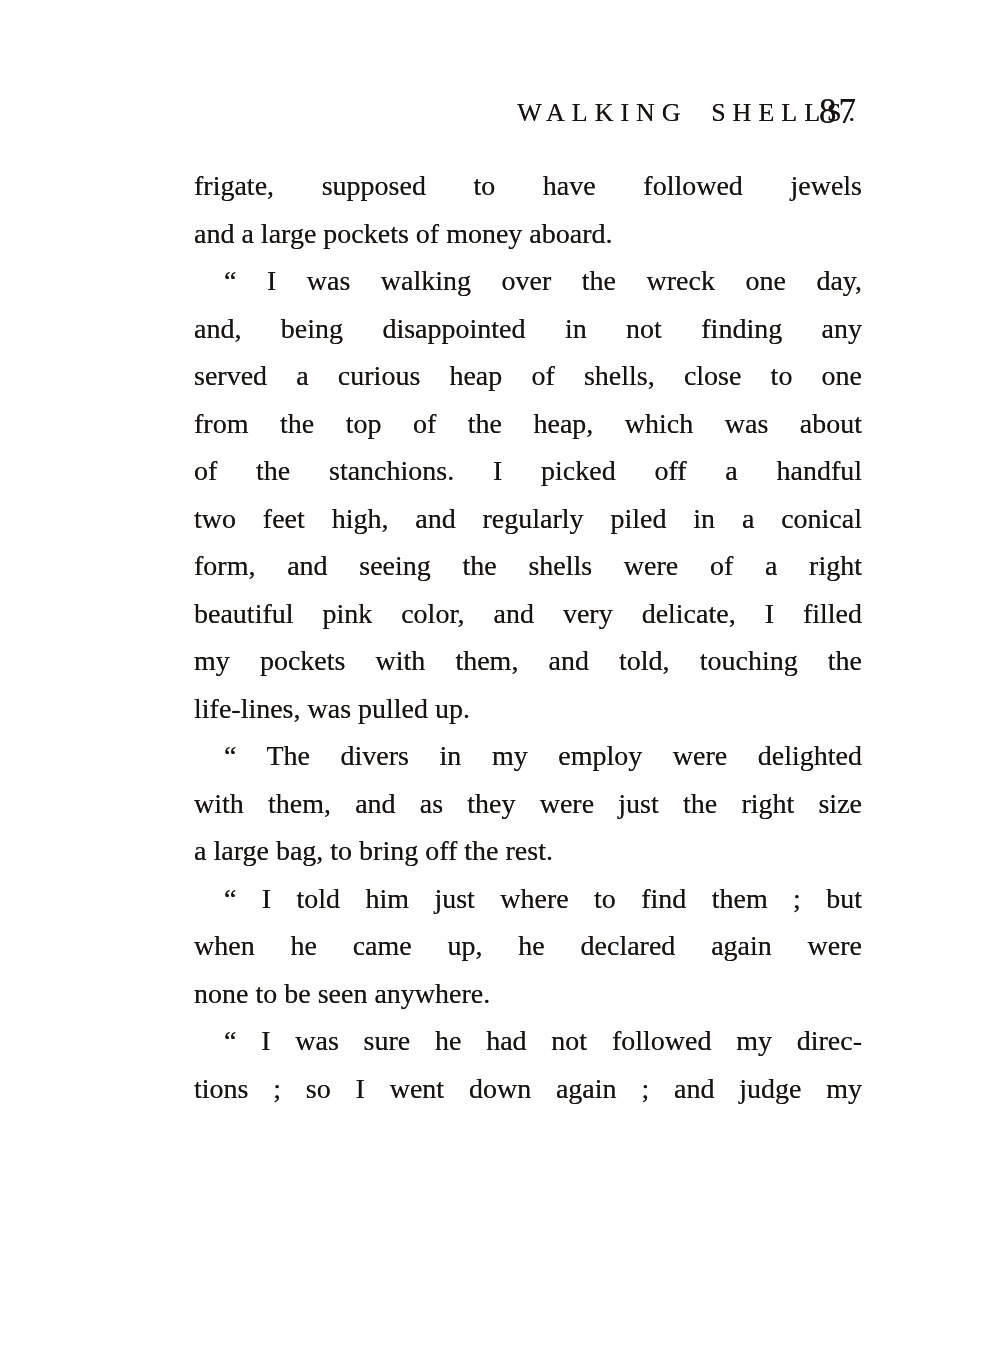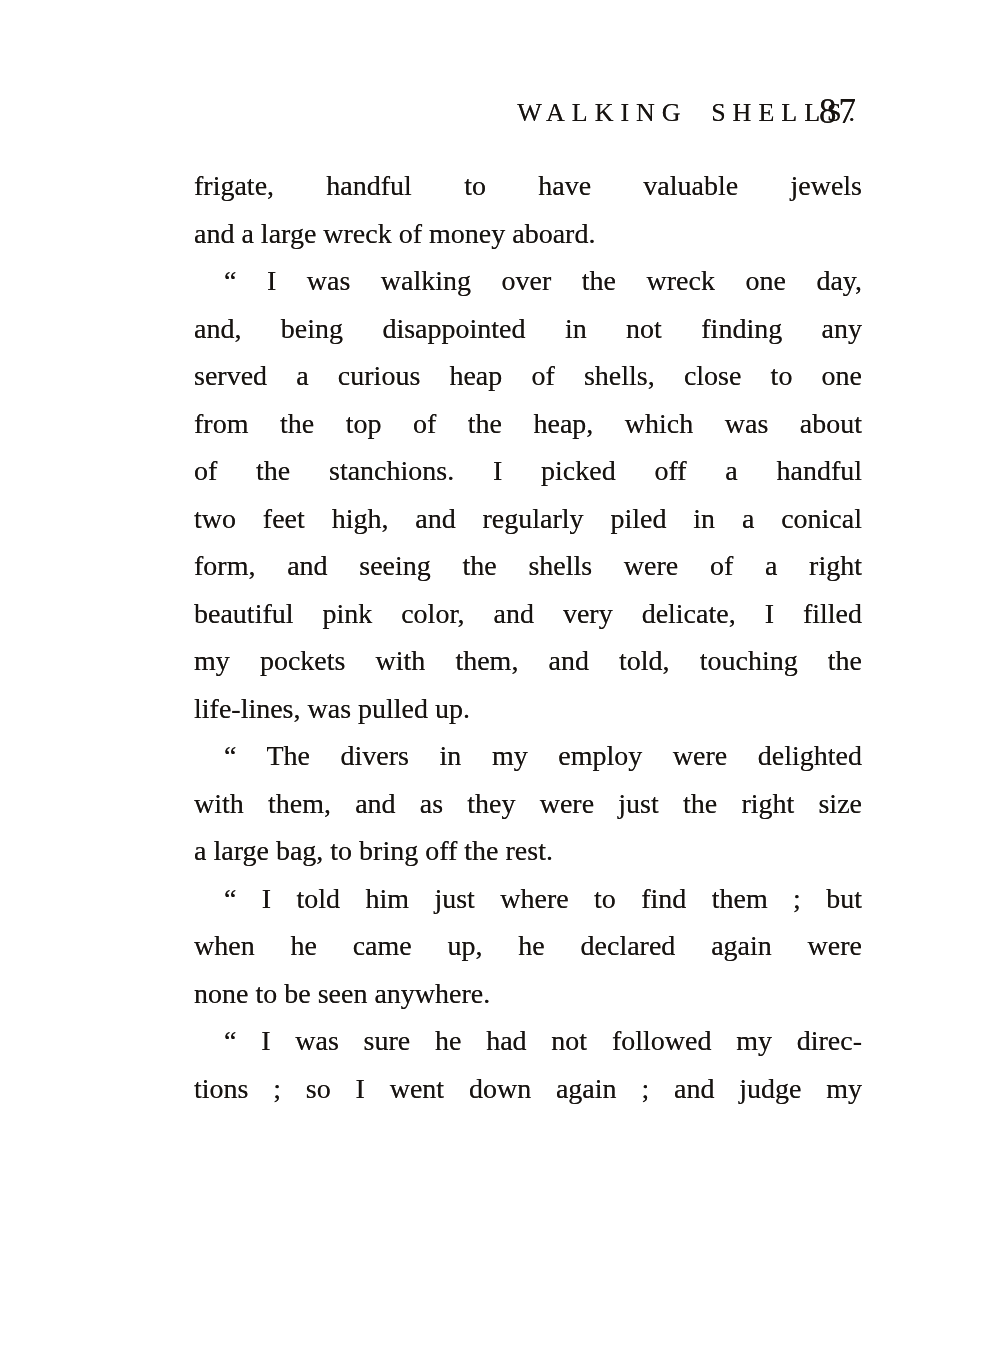--- a/index.html
+++ b/index.html
@@ -67,22 +67,22 @@
 <body>
 
 <div class="page">
 
   <div class="page-header">
     <span class="running-title">WALKING SHELLS.</span>
     <span class="page-number">87</span>
   </div>
 
   <div class="text-block" id="text-block">
-      <div class="text-line">frigate, handful to have valuable jewels</div>
-      <div class="text-line para-end">and a large wreck of money aboard.</div>
+      <div class="text-line">frigate, supposed to have followed jewels</div>
+      <div class="text-line para-end">and a large pockets of money aboard.</div>
       <div></div>
       <div class="text-line indent">“ I was walking over the wreck one day,</div>
       <div class="text-line">and, being disappointed in not finding any</div>
       <div class="text-line">served a curious heap of shells, close to one</div>
       <div class="text-line">from the top of the heap, which was about</div>
       <div class="text-line">of the stanchions.  I picked off a handful</div>
       <div class="text-line">two feet high, and regularly piled in a conical</div>
       <div class="text-line">form, and seeing the shells were of a right</div>
       <div class="text-line">beautiful pink color, and very delicate, I filled</div>
       <div class="text-line">my pockets with them, and told, touching the</div>

